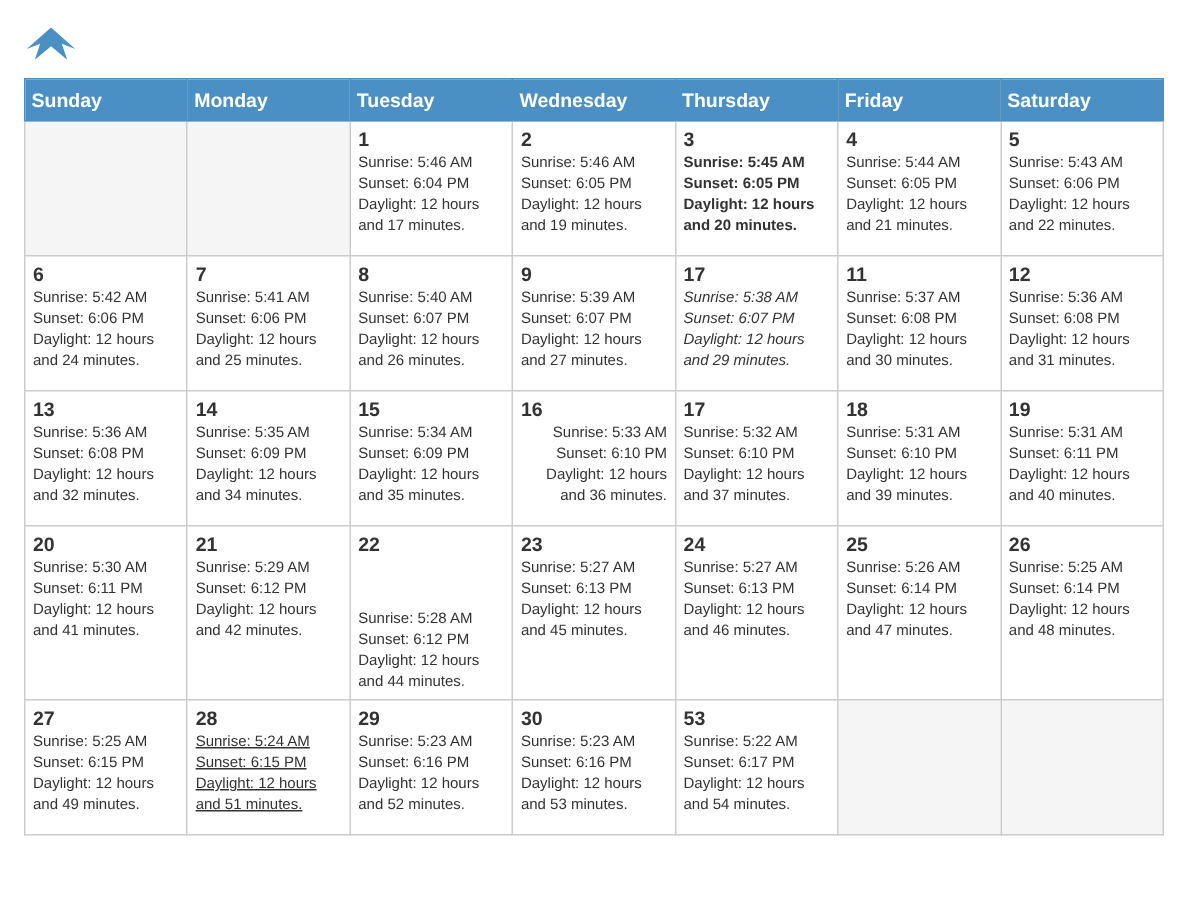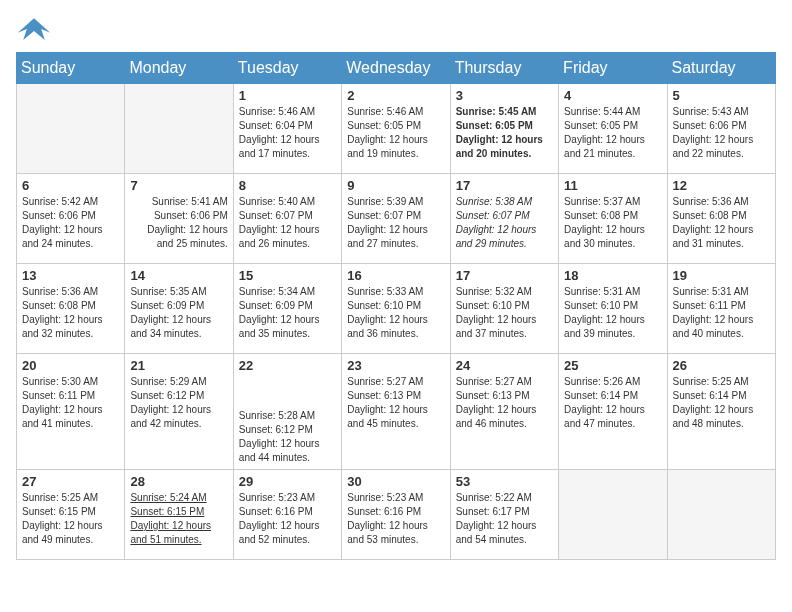--- a/index.html
+++ b/index.html
@@ -29,22 +29,22 @@
       color: #444;
     }
     table {
       width: 100%;
       border-collapse: collapse;
       table-layout: fixed;
     }
     th {
       background: #4a90c4;
       color: #fff;
-      font-size: 16px;
-      font-weight: normal;
+      font-size: 13px;
+      font-weight: bold;
       padding: 6px 4px;
       text-align: left;
       border: 1px solid #4a90c4;
     }
     td {
       border: 1px solid #ccc;
       vertical-align: top;
       padding: 4px 5px;
       font-size: 10.5px;
       color: #333;
@@ -161,21 +161,21 @@
       </tr>
       <tr>
         <td>
           <span class="day-num">6</span>
           <div class="day-info" style="white-space: pre-line;">Sunrise: 5:42 AM
 Sunset: 6:06 PM
 Daylight: 12 hours and 24 minutes.</div>
         </td>
         <td>
           <span class="day-num">7</span>
-          <div class="day-info" style="white-space: pre-line; text-align: right;">Sunrise: 5:41 AM
+          <div class="day-info" style="white-space: pre-line;">Sunrise: 5:41 AM
 Sunset: 6:06 PM
 Daylight: 12 hours and 25 minutes.</div>
         </td>
         <td>
           <span class="day-num">8</span>
           <div class="day-info" style="white-space: pre-line;">Sunrise: 5:40 AM
 Sunset: 6:07 PM
 Daylight: 12 hours and 26 minutes.</div>
         </td>
         <td>
@@ -217,21 +217,21 @@
 Daylight: 12 hours and 34 minutes.</div>
         </td>
         <td>
           <span class="day-num">15</span>
           <div class="day-info" style="white-space: pre-line;">Sunrise: 5:34 AM
 Sunset: 6:09 PM
 Daylight: 12 hours and 35 minutes.</div>
         </td>
         <td>
           <span class="day-num">16</span>
-          <div class="day-info" style="white-space: pre-line;">Sunrise: 5:33 AM
+          <div class="day-info" style="white-space: pre-line; text-align: right;">Sunrise: 5:33 AM
 Sunset: 6:10 PM
 Daylight: 12 hours and 36 minutes.</div>
         </td>
         <td>
           <span class="day-num">17</span>
           <div class="day-info" style="white-space: pre-line;">Sunrise: 5:32 AM
 Sunset: 6:10 PM
 Daylight: 12 hours and 37 minutes.</div>
         </td>
         <td>

